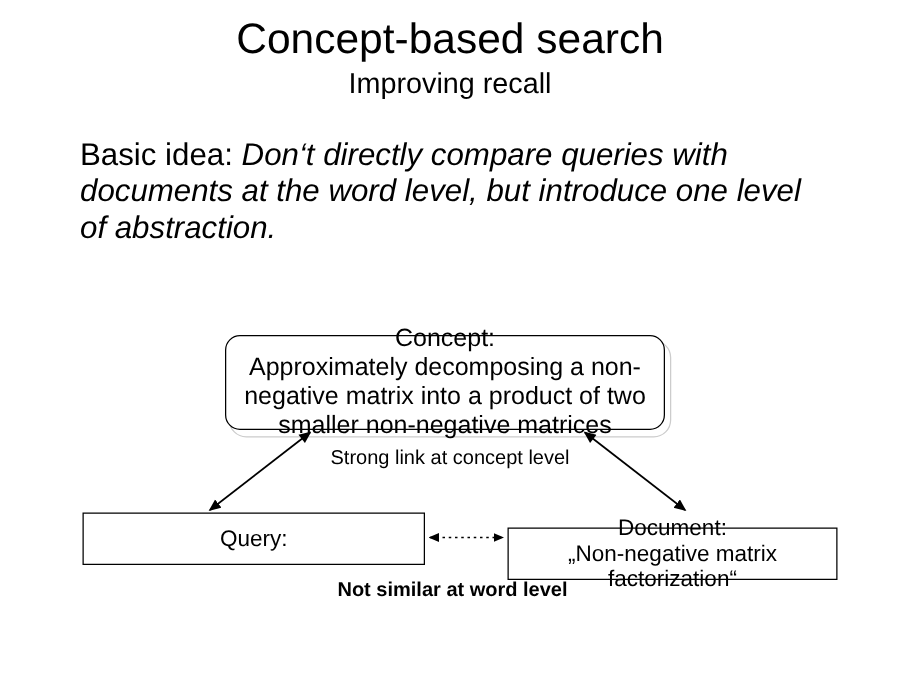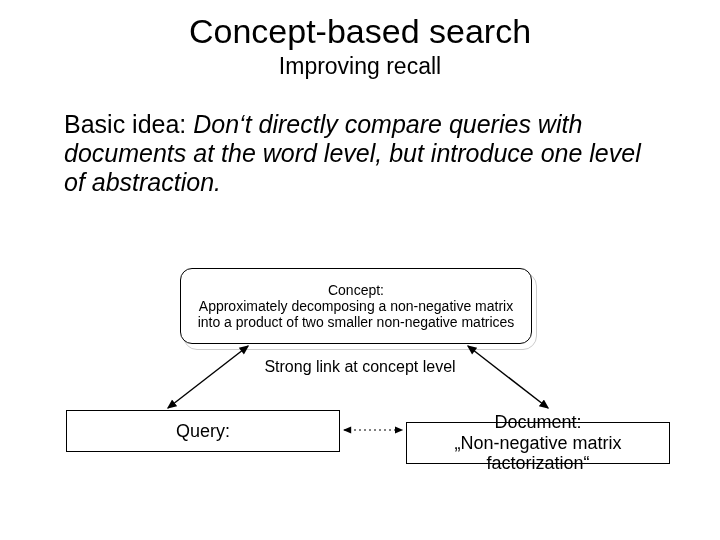--- a/index.html
+++ b/index.html
@@ -63,21 +63,21 @@
     border: 1px solid #ccc;
     border-radius: 14px;
     background: #fff;
   }
   .concept-inner {
     position: absolute;
     border: 1px solid #000;
     border-radius: 12px;
     background: #fff;
     text-align: center;
-    font-size: 14px;
+    font-size: 20px;
     line-height: 1.15;
     display: flex;
     align-items: center;
     justify-content: center;
     padding: 6px 10px;
   }
   .concept-inner .concept-body { display: block; }
   .concept-inner .concept-body .c-title { display: block; }
   .concept-inner .concept-body .c-text { display: block; }
 
@@ -129,20 +129,21 @@
     </span>
   </div>
 
   <div class="box" style="left:406px; top:150px; width:264px; height:42px;margin-top:12px;">
     <span>
       <span style="display:block;">Document:</span>
       <span style="display:block;">„Non-negative matrix factorization“</span>
     </span>
   </div>
 
+  <div class="caption-plain" style="left:252px; top:204px; width:220px;">Not similar at word level</div>
 
   <svg class="overlay" viewBox="0 0 720 260">
     <defs>
       <marker id="arrowhead" markerWidth="8" markerHeight="8" refX="6" refY="3" orient="auto">
         <path d="M0,0 L7,3 L0,6 Z" fill="#000"></path>
       </marker>
       <marker id="arrowhead-start" markerWidth="8" markerHeight="8" refX="1" refY="3" orient="auto">
         <path d="M7,0 L0,3 L7,6 Z" fill="#000"></path>
       </marker>
     </defs>

